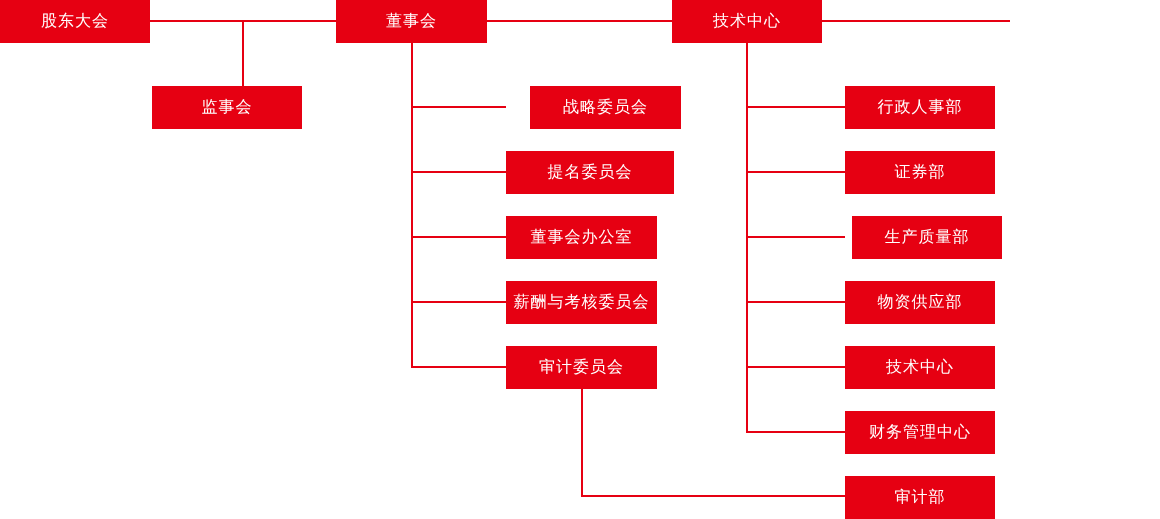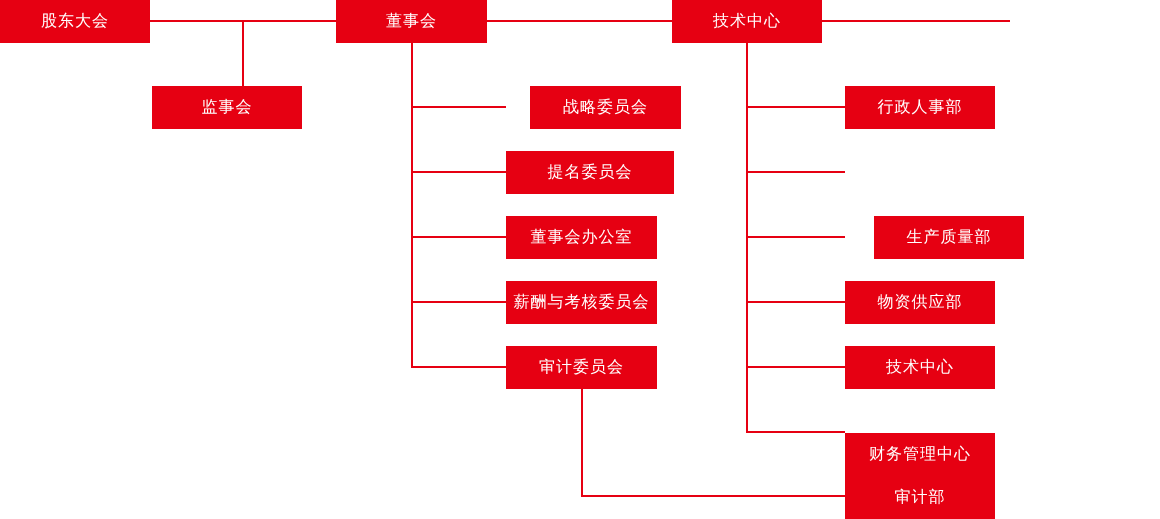--- a/index.html
+++ b/index.html
@@ -68,19 +68,20 @@
 
   <div class="node" style="left:152px; top:86px;">监事会</div>
 
   <div class="node" style="left:530px; top:86px; width:151px;">战略委员会</div>
   <div class="node" style="left:506px; top:151px; width:168px;">提名委员会</div>
   <div class="node" style="left:506px; top:216px; width:151px;text-align:center;">董事会办公室</div>
   <div class="node" style="left:506px; top:281px; width:151px;">薪酬与考核委员会</div>
   <div class="node" style="left:506px; top:346px; width:151px;">审计委员会</div>
 
   <div class="node" style="left:845px; top:86px;">行政人事部</div>
-  <div class="node" style="left:874px; top:216px;">生产质量部</div>
+  <div class="node" style="left:845px; top:151px;">证券部</div>
+  <div class="node" style="left:852px; top:216px;">生产质量部</div>
   <div class="node" style="left:845px; top:281px;">物资供应部</div>
   <div class="node" style="left:845px; top:346px;">技术中心</div>
-  <div class="node" style="left:845px; top:433px;">财务管理中心</div>
+  <div class="node" style="left:845px; top:411px;">财务管理中心</div>
   <div class="node" style="left:845px; top:476px;">审计部</div>
 
 </div>
 
 </body></html>

